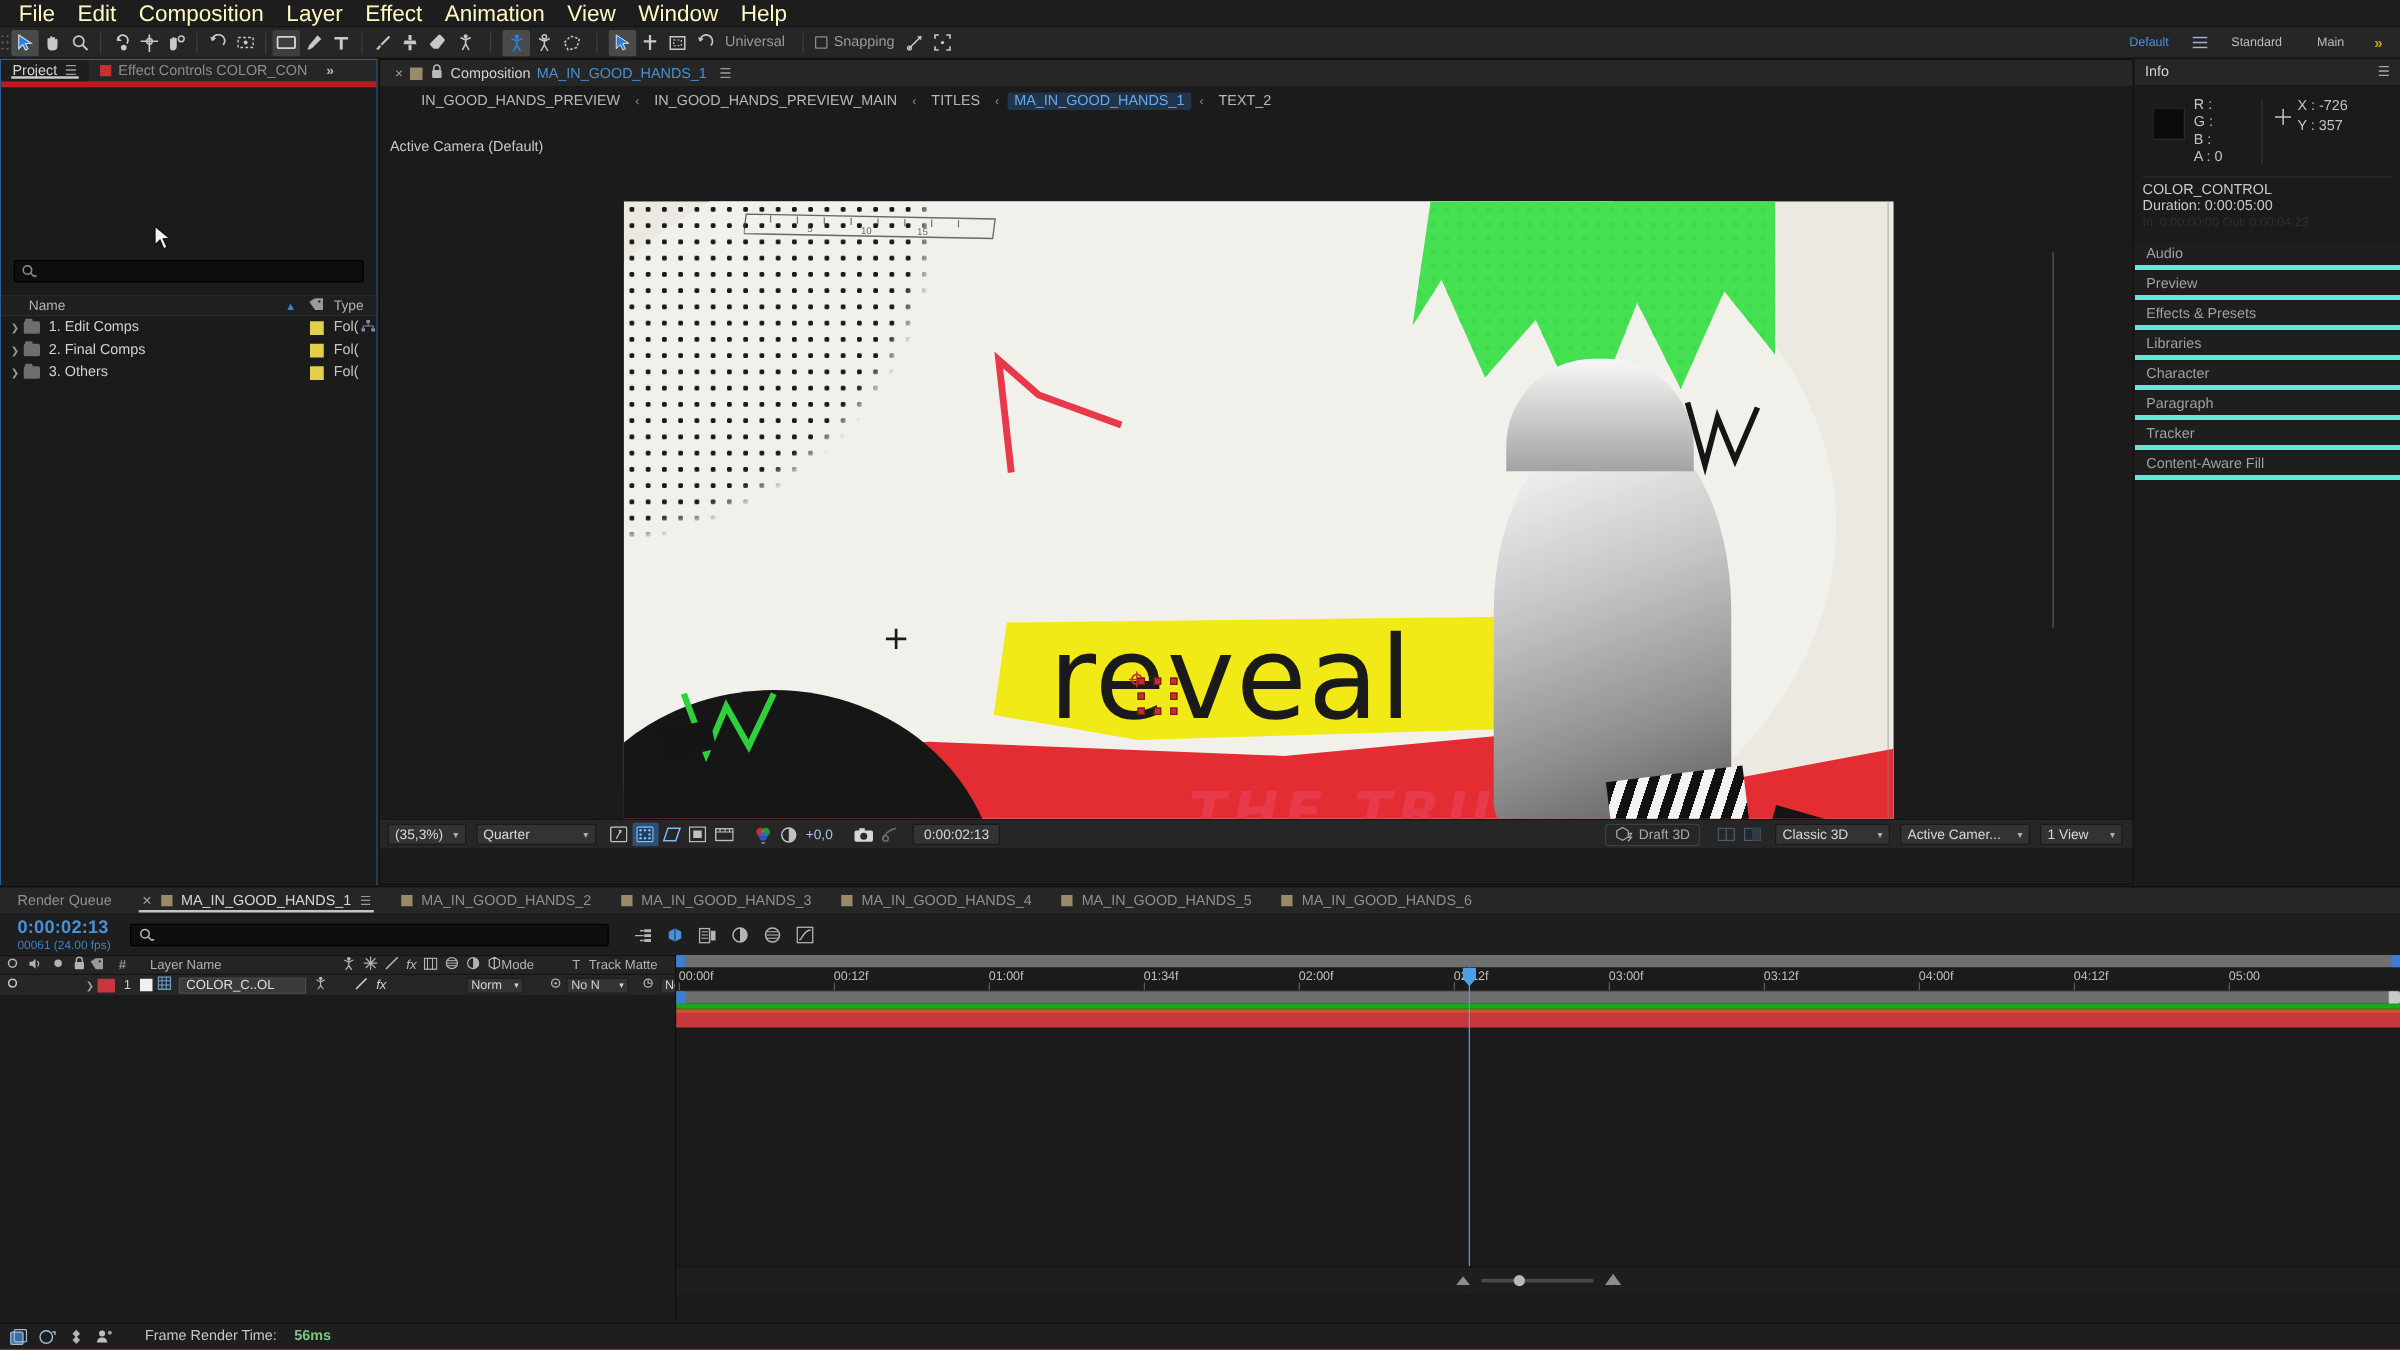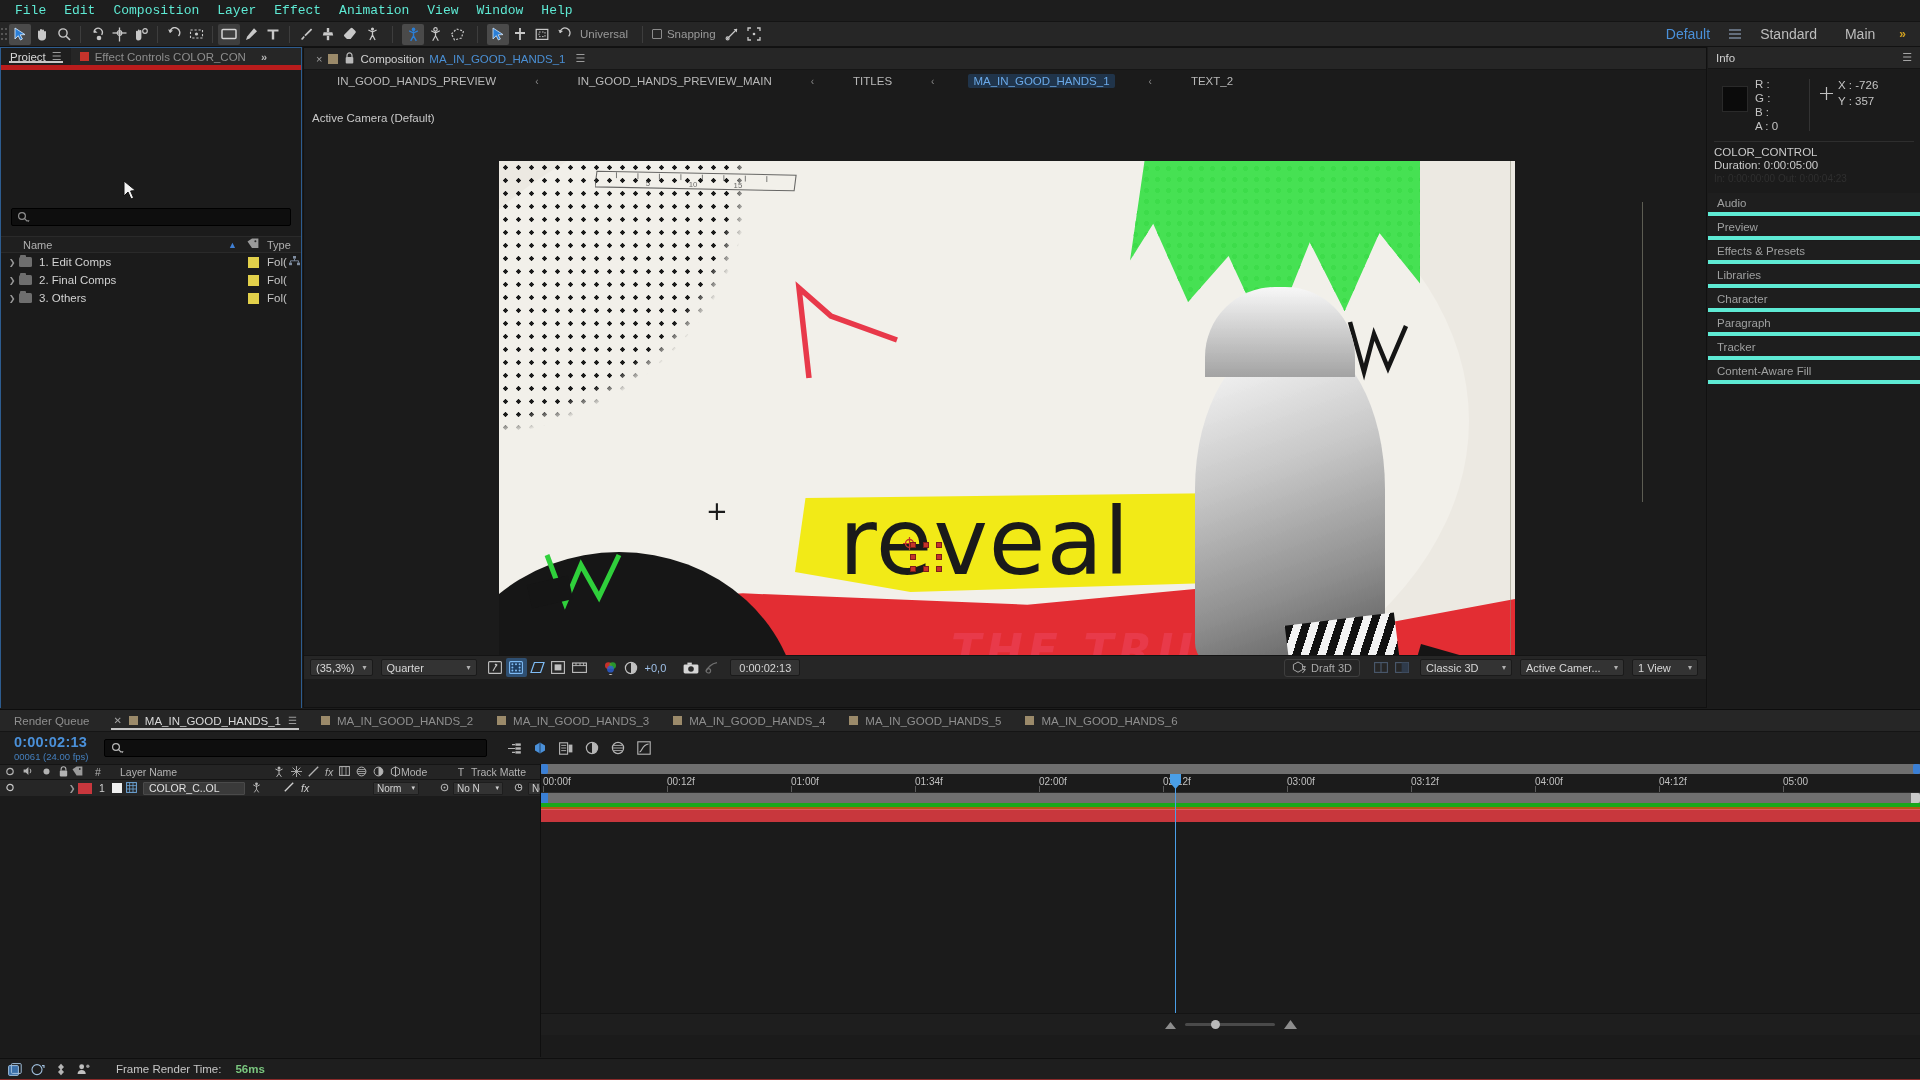--- a/index.html
+++ b/index.html
@@ -18,23 +18,23 @@
 
   
   .menubar {
     position: absolute; top: 0; left: 0; width: 1920px; height: 22px;
     background: #1d1d1d;
     display: flex; align-items: center;
     padding-left: 6px;
     border-bottom: 1px solid #141414;
   }
   .menubar .mi {
-    font-size: 13px; color: #5eead4;
+    font-size: 18px; color: #fef9c3;
     padding: 0 9px; height: 22px; line-height: 22px;
-    cursor: default; white-space: nowrap; font-family: Liberation Mono, monospace;
+    cursor: default; white-space: nowrap;
   }
 
   
   .toolbar {
     position: absolute; top: 22px; left: 0; width: 1920px; height: 25px;
     background: #262626;
     border-bottom: 1px solid #121212;
     display: flex; align-items: center;
   }
   .tb-grip {
@@ -59,21 +59,21 @@
   .tb-sep.wide { margin: 0 9px; }
   .tb-lbl { font-size: 11.5px; color: #9a9a9a; padding: 0 5px; white-space: nowrap;}
   .tb-chk {
     width: 10px; height: 10px; border: 1px solid #8b8b8b;
     margin-right: 5px; border-radius: 1px;
   }
   .tb-right {
     margin-left: auto; display: flex; align-items: center;
     padding-right: 4px; height: 25px;
   }
-  .ws-item { font-size: 14px; color: #bdbdbd; padding: 0 14px; white-space: nowrap; }
+  .ws-item { font-size: 10px; color: #bdbdbd; padding: 0 14px; white-space: nowrap; }
   .ws-item.cur { color: #4a90d9; }
   .ws-chev { font-size: 12px; color: #d0a020; padding: 0 10px; font-weight: bold;}
 
   
   .panel { position: absolute; background: #1e1e1e; }
   .panel-tabs {
     height: 22px; background: #262626; display: flex; align-items: stretch;
     border-bottom: 5px solid #b91c1c;
   }
   .ptab {
@@ -151,21 +151,21 @@
     padding-left: 6px; gap: 0; border-bottom: 1px solid #161616;
   }
   .comp-tabrow .closex { font-size: 11px; color: #a0a0a0; padding: 0 6px; }
   .comp-tabrow .csq { width: 10px; height: 10px; background: #9b8a6a; margin-right: 7px; }
   .comp-tabrow .lock { color: #b0b0b0; font-size: 11px; margin-right: 6px; }
   .comp-tabrow .clabel { font-size: 11.5px; color: #d2d2d2; }
   .comp-tabrow .cname { font-size: 11.5px; color: #4a8fd4; margin-left: 5px; }
   .comp-tabrow .hamb { font-size: 11px; color: #9b9b9b; margin-left: 10px; }
   .comp-crumbs {
     height: 22px; display: flex; align-items: center; padding-left: 28px;
-    background: #1b1b1b; font-size: 11.5px; color: #b8b8b8; gap: 27px;
+    background: #1b1b1b; font-size: 11.5px; color: #b8b8b8;
   }
   .crumb { padding: 1px 5px; white-space: nowrap; }
   .crumb.active { color: #6aa9e8; background: #20344a; border-radius: 2px; }
   .crumb-sep { color: #8a8a8a; padding: 0 7px; font-size: 10px; }
 
   .comp-stage {
     position: relative; height: 563px; background: #1b1b1b; overflow: hidden;
   }
   .active-cam-label {
     position: absolute; left: 8px; top: 20px; font-size: 11.5px; color: #c9c9c9;

